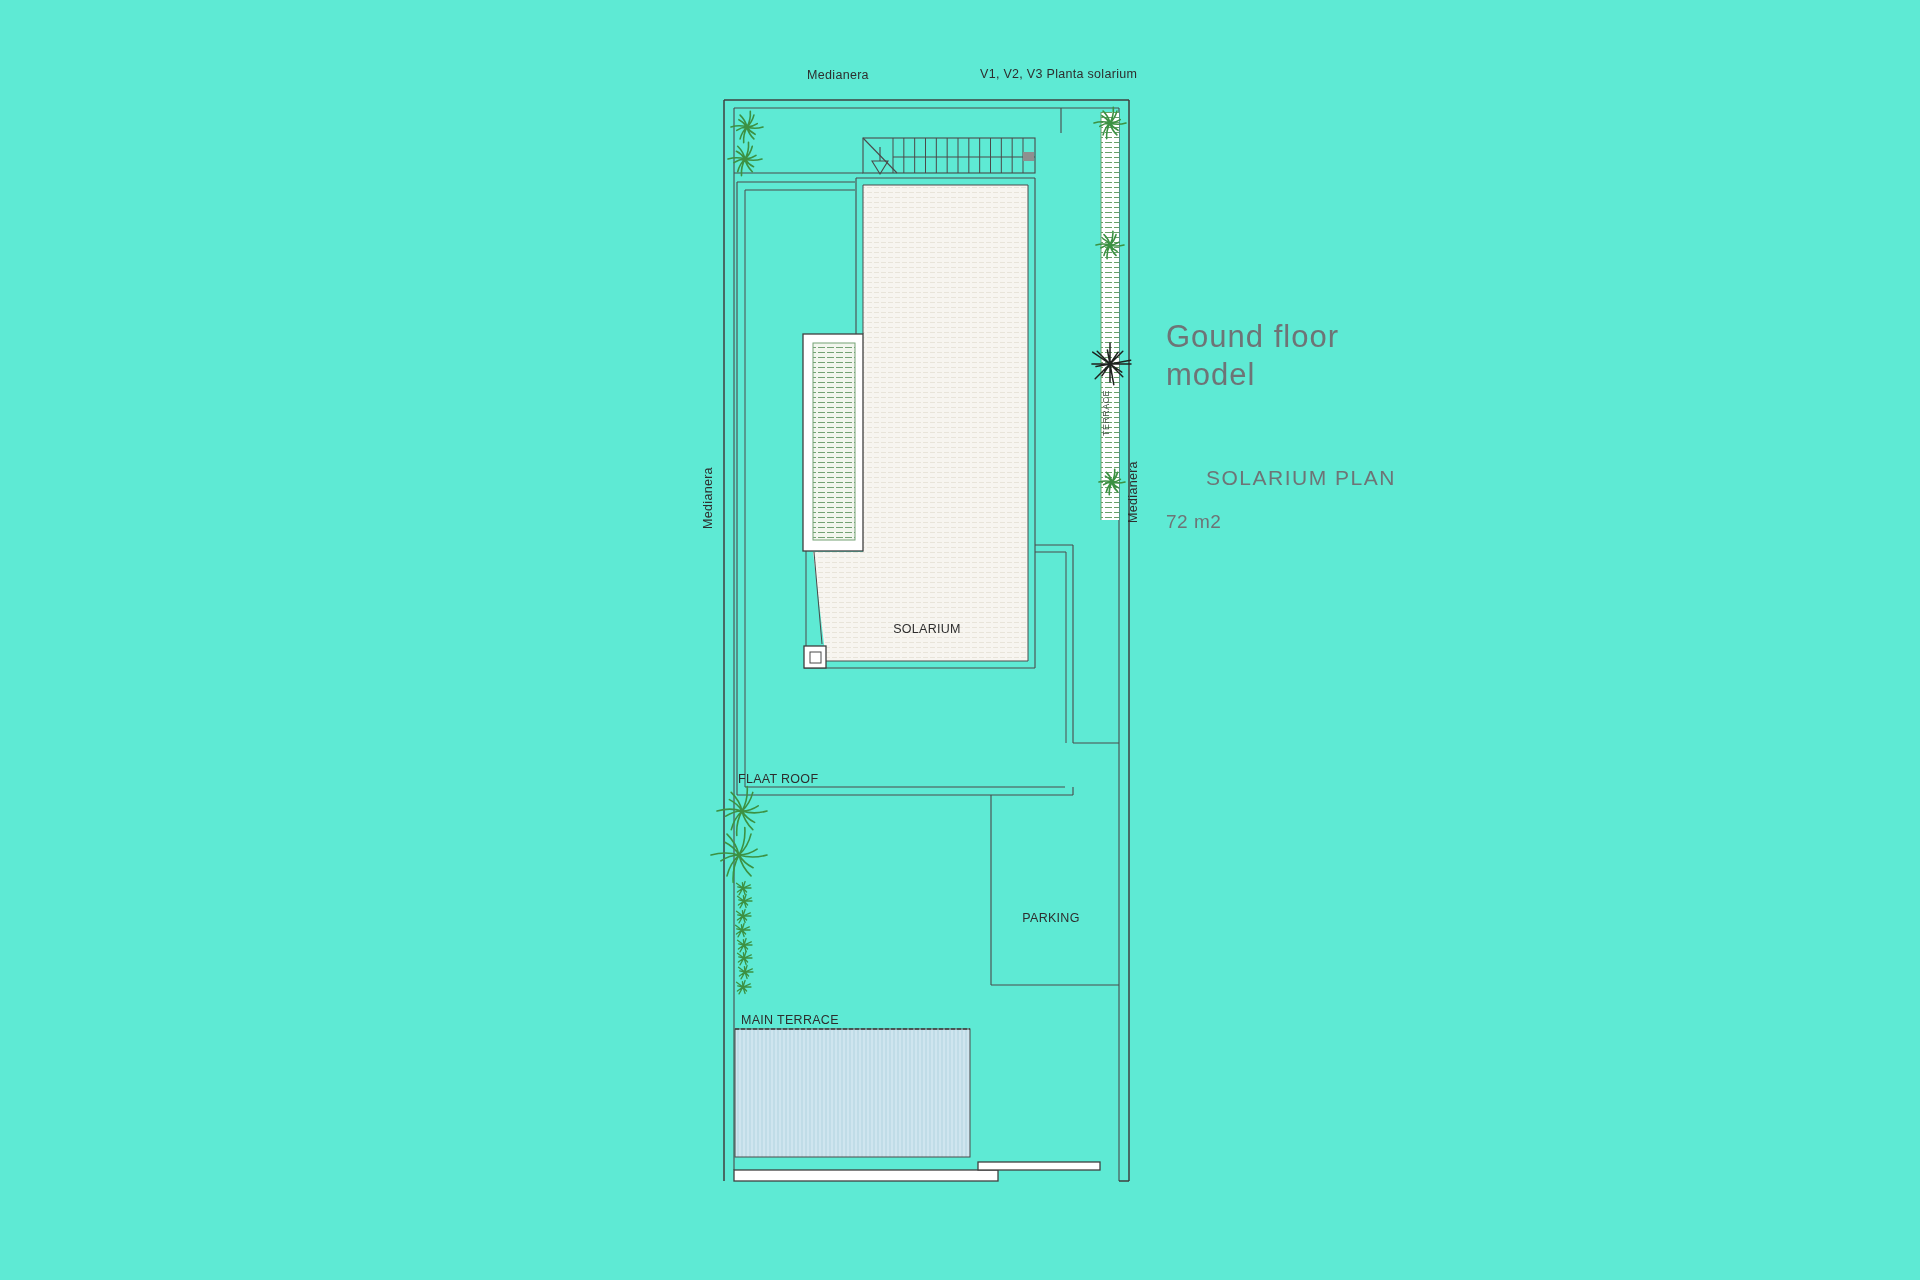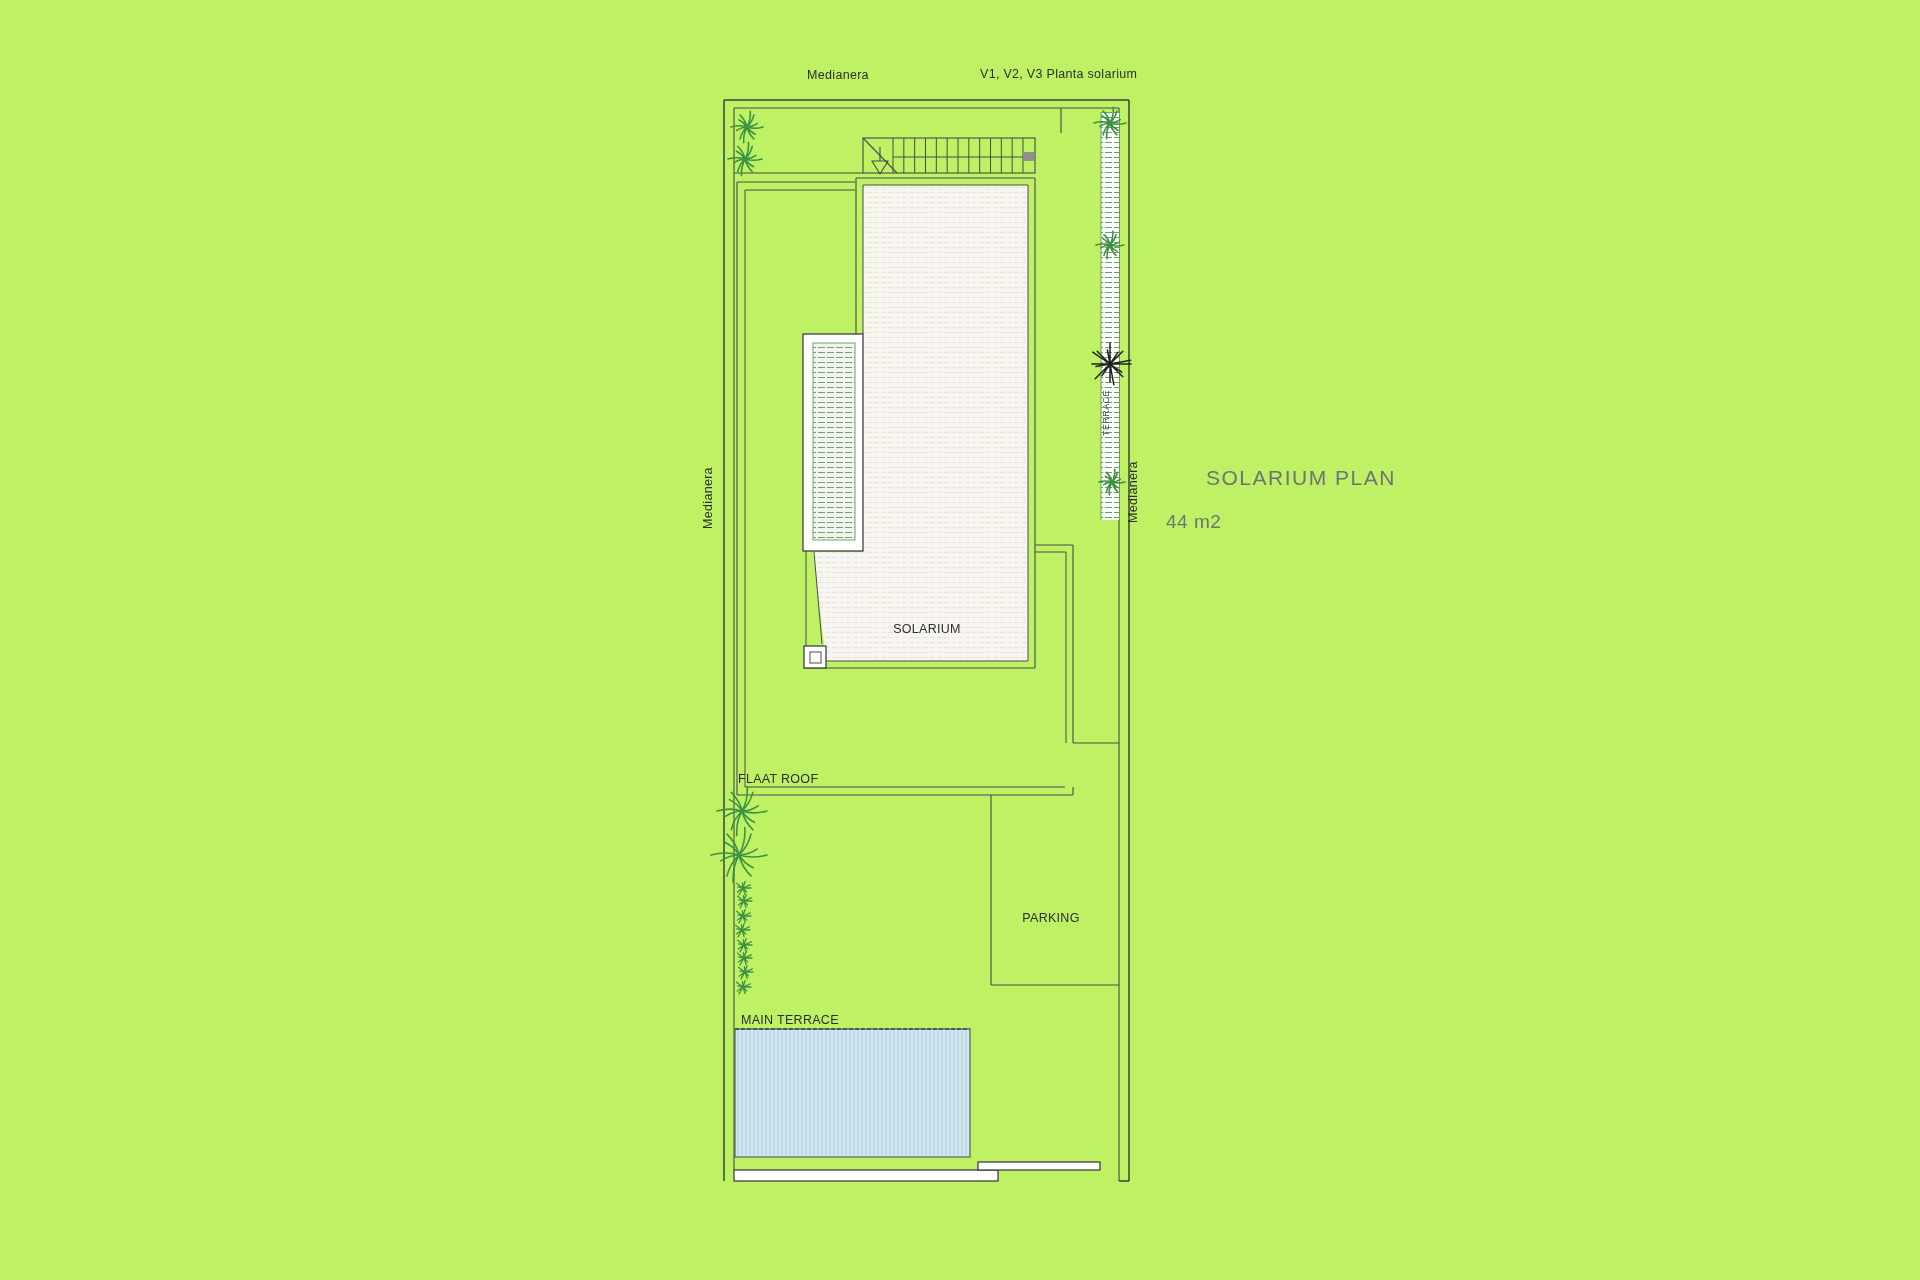--- a/index.html
+++ b/index.html
@@ -1,16 +1,16 @@
 <!DOCTYPE html>
 <html style="--line: #4a4a4a; --wall: #3f3f3f; --floor-base: #f7f5f0; --floor-line: #e8e4d9; --planter-base: #f2f6ee; --planter-line: #74a274; --strip-line: #67a067; --pool-base: #cfe5ef; --pool-stripe: #b7d7e3; --plant-green: #3c9142; --plant-dark: #1e221e; --text-dark: #2e2e2e; --info-text: #6e7476; --terrace-text: #3f4f3f; --stair-gray: #8f8f8f;"><head>
 <meta charset="utf-8">
 <style>
   html,body{margin:0;padding:0;background:#ffffff;}
-  #stage{position:relative;width:1920px;height:1280px;background:#bef264;overflow:hidden;
+  #stage{position:relative;width:1920px;height:1280px;background:#5eead4;overflow:hidden;
          font-family:"Liberation Sans", sans-serif;}
   svg text{font-family:"Liberation Sans", sans-serif;}
   .ln   {stroke:var(--line);stroke-width:1.1;fill:none;}
   .lnb  {stroke:var(--wall);stroke-width:1.5;fill:none;}
   .lnth {stroke:var(--line);stroke-width:1;fill:none;}
   .whitebox{fill:#ffffff;stroke:var(--wall);stroke-width:1.3;}
   .plan-label{fill:var(--text-dark);font-size:12.5px;letter-spacing:.3px;}
   .plan-label-sm{fill:var(--terrace-text);font-size:9px;letter-spacing:.4px;}
   .info{position:absolute;color:var(--info-text);}
   #info-title{left:1166px;top:318px;font-size:31px;line-height:38px;letter-spacing:1px;}
@@ -171,15 +171,19 @@
       <text class="plan-label" x="1137" y="492" text-anchor="middle" font-size="13.5" transform="rotate(-90 1137 492)">Medianera</text>
       <text class="plan-label-sm" x="1109" y="413" text-anchor="middle" transform="rotate(-90 1109 413)">TERRACE</text>
       <text class="plan-label" x="738" y="783">FLAAT ROOF</text>
       <text class="plan-label" x="927" y="633" text-anchor="middle">SOLARIUM</text>
       <text class="plan-label" x="1051" y="922" text-anchor="middle">PARKING</text>
       <text class="plan-label" x="741" y="1024">MAIN TERRACE</text>
     </g>
   </svg>
 
   
+  <div id="info-title" class="info">
+    <div>Gound floor</div>
+    <div>model</div>
+  </div>
   <div id="info-subtitle" class="info">SOLARIUM PLAN</div>
-  <div id="info-area" class="info">44 m2</div>
+  <div id="info-area" class="info">72 m2</div>
 </div>
 
 </body></html>

